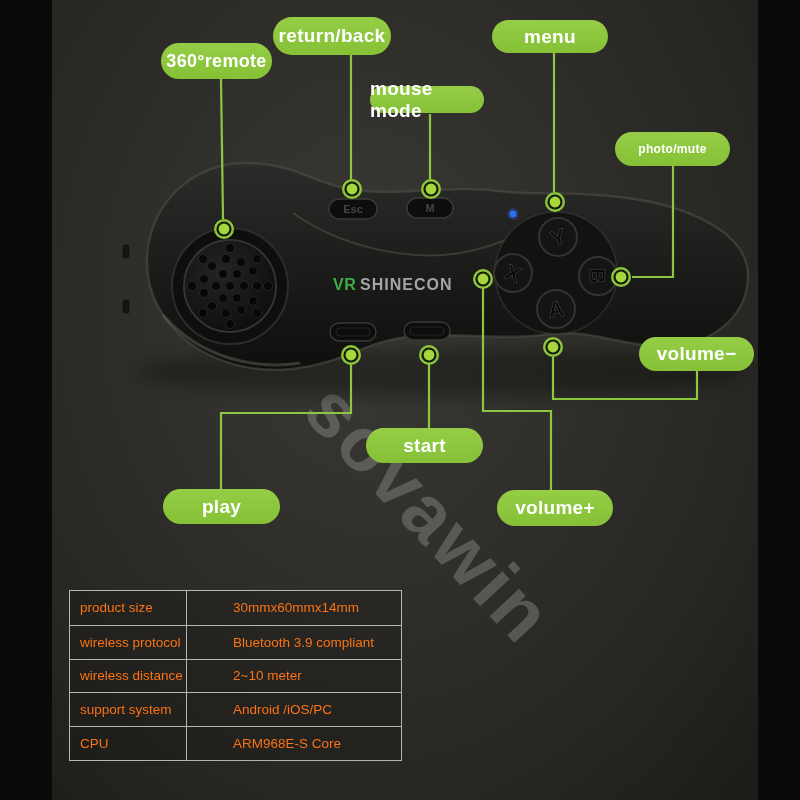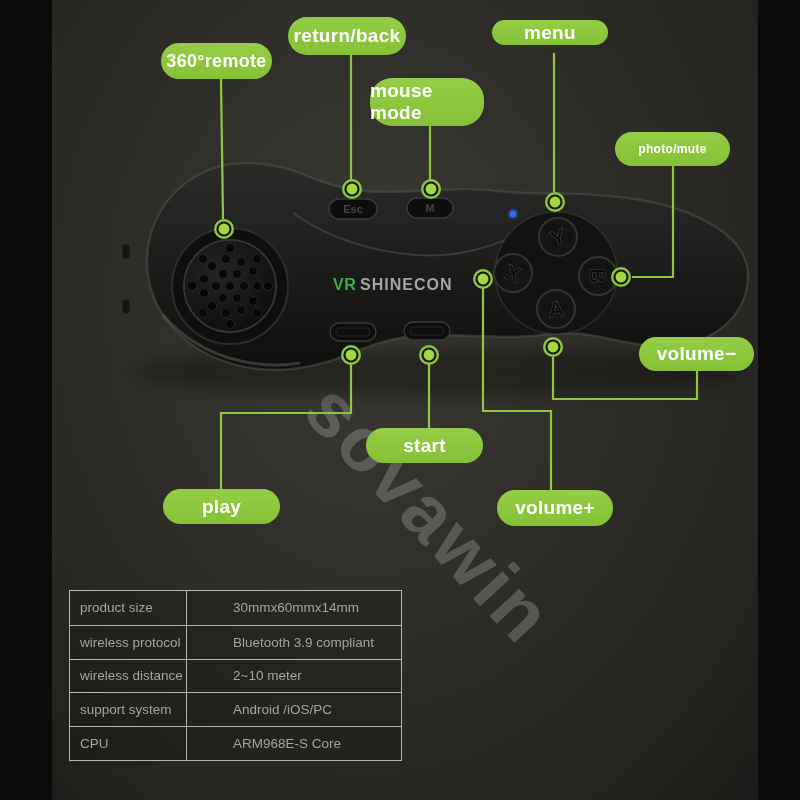--- a/index.html
+++ b/index.html
@@ -13,21 +13,21 @@
   #watermark{position:absolute;left:352px;top:366px;transform:rotate(47deg);
     transform-origin:0 0;font-size:76px;font-weight:700;letter-spacing:3px;
     color:#a9a9a9;opacity:.34;white-space:nowrap;}
   svg{position:absolute;left:0;top:0;}
   .pill{position:absolute;display:flex;align-items:center;justify-content:center;
     background:linear-gradient(180deg,#95ce46,#85c036);border-radius:22px;
     color:#fff;font-weight:700;font-size:19px;letter-spacing:.3px;}
   .spec-table{position:absolute;display:grid;grid-template-columns:var(--labelw) 1fr;
     grid-auto-rows:1fr;border:1px solid #b5b5b5;background:rgba(8,8,8,.2);}
   .cell{display:flex;align-items:center;border-top:1px solid #b5b5b5;
-    color:#a3a3a3;font-size:13.5px;white-space:nowrap;}
+    color:#f97316;font-size:13.5px;white-space:nowrap;}
   .cell:nth-child(-n+2){border-top:none;}
   .cell.label{padding-left:10px;border-right:1px solid #b5b5b5;}
   .cell.value{padding-left:var(--valpad);}
 </style>
 </head>
 <body>
 
 <div id="stage">
   <div id="photo-area"></div>
   <div id="band-left" class="band"></div>
@@ -180,23 +180,23 @@
       </g>
       <g>
         <circle cx="429" cy="355" r="10" fill="#8dc63f"></circle>
           <circle cx="429" cy="355" r="7.6" fill="#161c08"></circle>
           <circle cx="429" cy="355" r="5.4" fill="#a6d83e"></circle>
       </g>
     </g>
   </svg>
 
   <div class="pill" style="left:161px;top:43px;width:111px;height:36px;font-size:18px;">360°remote</div>
-  <div class="pill" style="left:288px;top:17px;width:118px;height:38px;text-align:right;">return/back</div>
-  <div class="pill" style="left:370px;top:78px;width:114px;height:48px;">mouse mode</div>
-  <div class="pill" style="left:492px;top:20px;width:116px;height:25px;">menu</div>
+  <div class="pill" style="left:273px;top:17px;width:118px;height:38px;text-align:right;">return/back</div>
+  <div class="pill" style="left:370px;top:86px;width:114px;height:27px;">mouse mode</div>
+  <div class="pill" style="left:492px;top:20px;width:116px;height:33px;">menu</div>
   <div class="pill" style="left:615px;top:132px;width:115px;height:34px;font-size:12px;">photo/mute</div>
   <div class="pill" style="left:366px;top:428px;width:117px;height:35px;">start</div>
   <div class="pill" style="left:639px;top:337px;width:115px;height:34px;">volume−</div>
   <div class="pill" style="left:163px;top:489px;width:117px;height:35px;">play</div>
   <div class="pill" style="left:497px;top:490px;width:116px;height:36px;">volume+</div>
 
   <div class="spec-table" style="left:69px;top:590px;width:331px;height:169px;--labelw:117px;--valpad:46px;">
     <div class="cell label">product size</div>
     <div class="cell value">30mmx60mmx14mm</div>
     <div class="cell label">wireless protocol</div>

